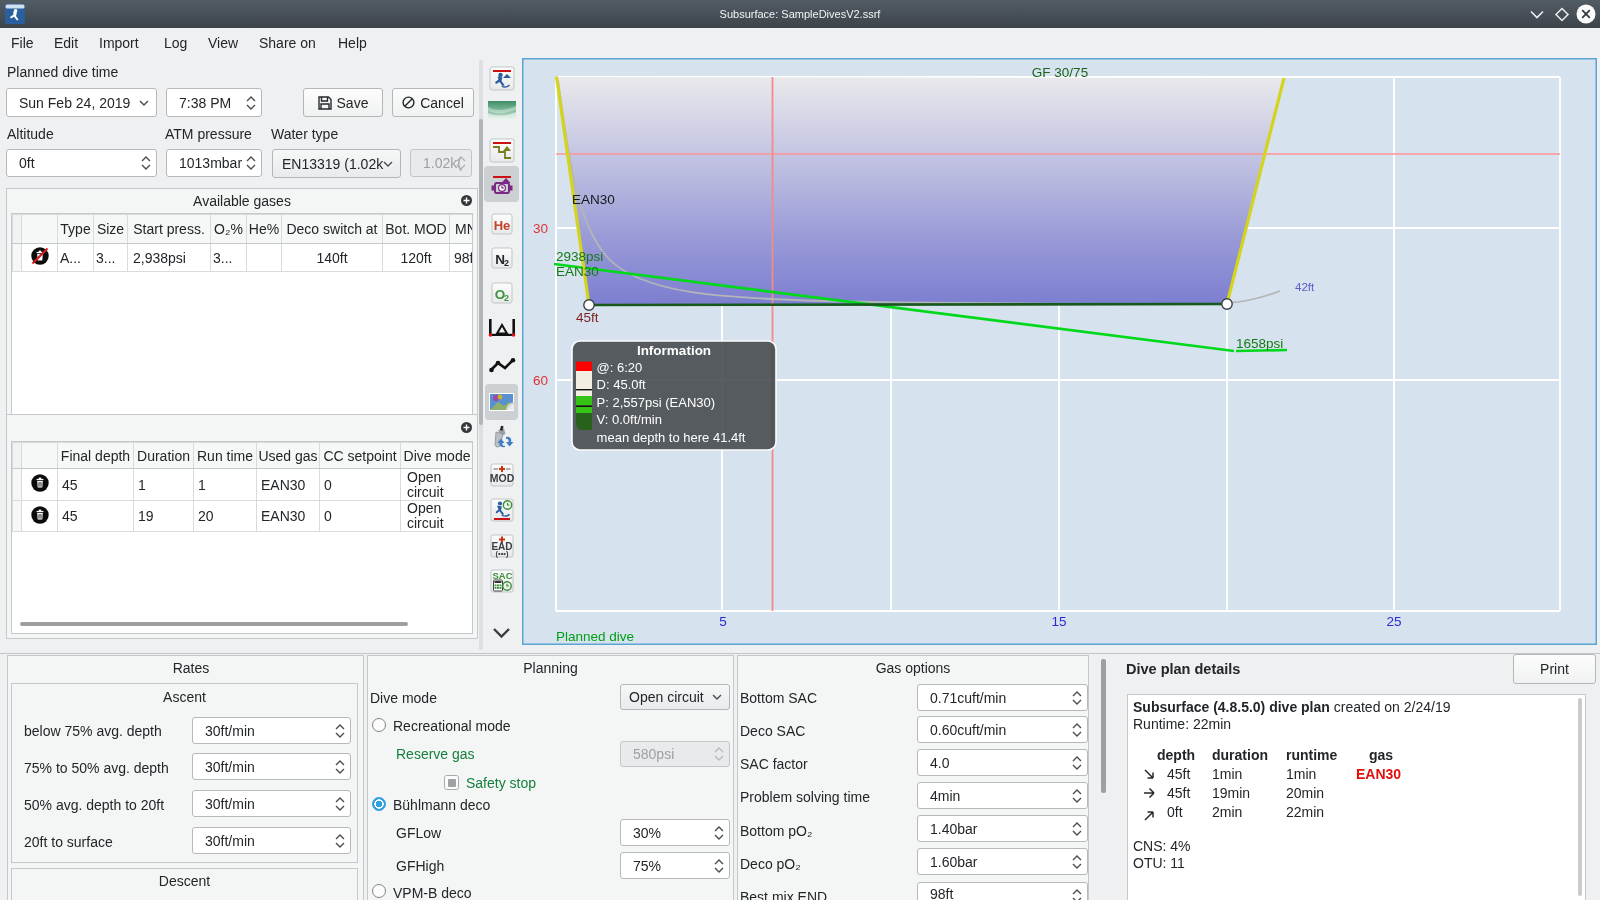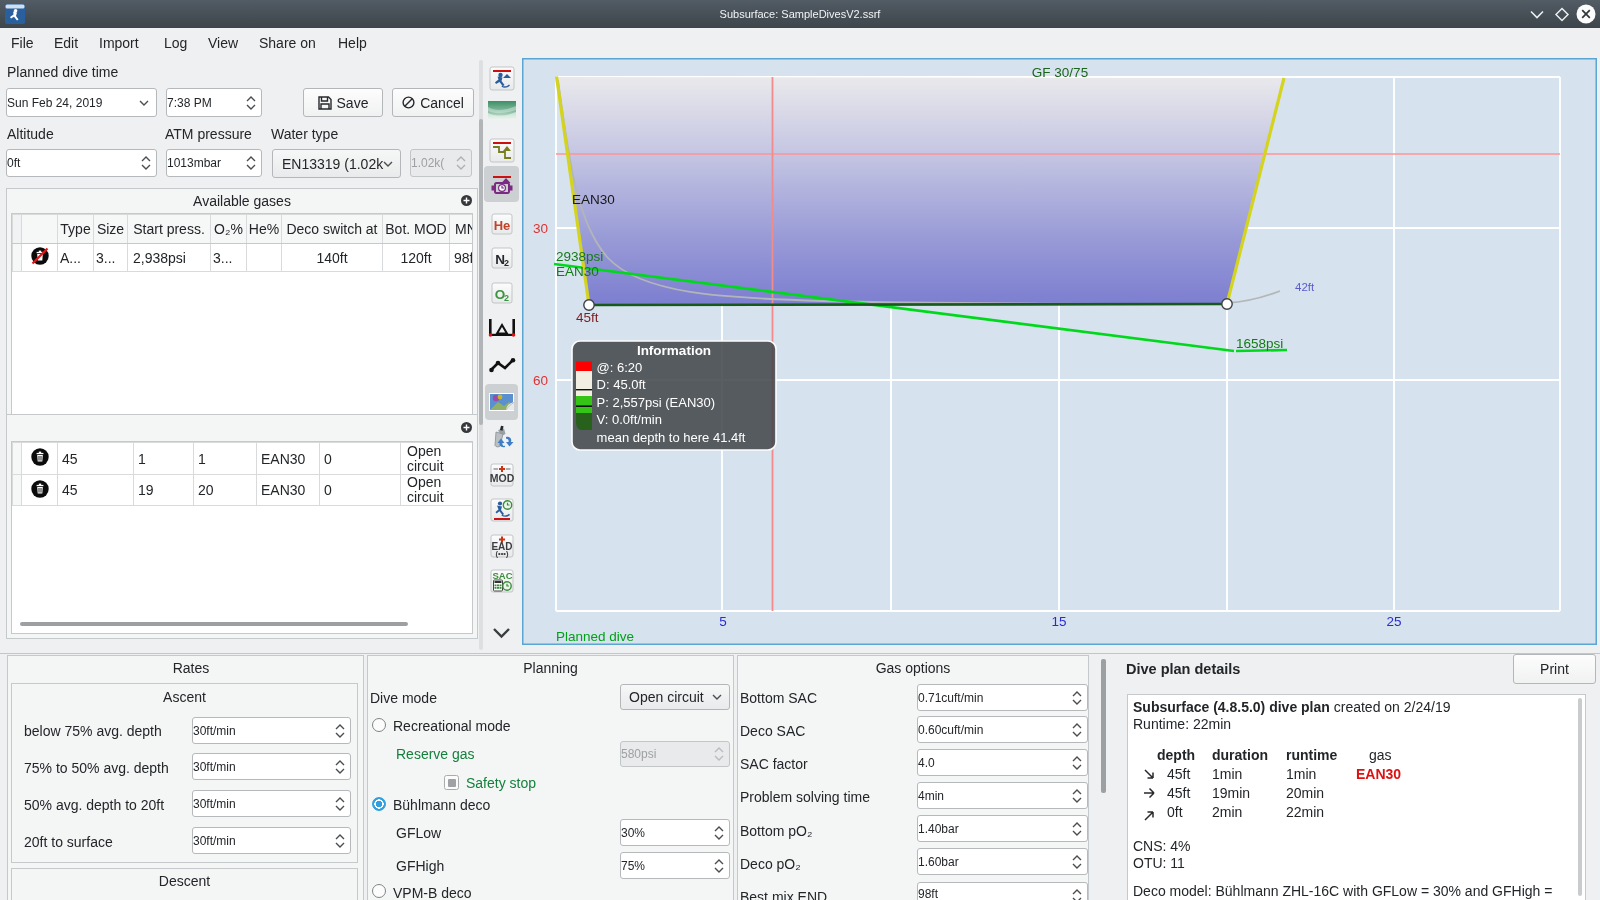--- a/index.html
+++ b/index.html
@@ -4,21 +4,21 @@
   html,body{margin:0;padding:0}
   body{width:1600px;height:900px;overflow:hidden;position:relative;background:#eff0f1;
        font-family:"Liberation Sans",sans-serif;font-size:14px;color:#232629}
   .abs{position:absolute}
   .tc{text-align:center}
   #titlebar{left:0;top:0;width:1600px;height:28px;background:linear-gradient(#525c64,#3d444b);color:#f2f4f5}
   #titlebar .title{left:0;top:0;width:100%;height:28px;line-height:28px;text-align:center;font-size:11px}
   #menubar{left:0;top:28px;width:1600px;height:30px;background:#eff0f1}
   .menu{top:0;height:30px;line-height:30px;font-size:14px}
   .inp{background:#fff;border:1px solid #b6b9bb;border-radius:3px;box-sizing:border-box}
-  .inp span{position:absolute;left:0;top:0;bottom:0;display:flex;align-items:center;font-size:12px;white-space:nowrap}
+  .inp span{position:absolute;left:12px;top:0;bottom:0;display:flex;align-items:center;font-size:14px;white-space:nowrap}
   .inp.dis{background:#e9eaeb;border-color:#c3c6c7}
   .inp.dis span{color:#9da1a3}
   .btn{background:linear-gradient(#fdfdfd,#f0f1f1);border:1px solid #b4b7b9;border-radius:3px;box-sizing:border-box;
        display:flex;align-items:center;justify-content:center;font-size:14px;gap:5px}
   .combo{background:linear-gradient(#f6f7f7,#e9eaeb);border:1px solid #b4b7b9;border-radius:3px;box-sizing:border-box}
   .spinarr{position:absolute;right:4px;top:50%;transform:translateY(-50%)}
   .comboarr{position:absolute;right:6px;top:50%;transform:translateY(-50%)}
   .panel{border:1px solid #c6c9cb;background:#f4f5f5;box-sizing:border-box}
   .ptitle{left:0;right:0;text-align:center;font-size:14px}
   .plus{width:11px;height:11px;border-radius:50%;background:#35393c;color:#fff;display:flex;align-items:center;justify-content:center}
@@ -191,20 +191,30 @@
           <col style="width:9px">
           <col style="width:36px">
           <col style="width:76px">
           <col style="width:60px">
           <col style="width:63px">
           <col style="width:63px">
           <col style="width:81px">
           <col style="width:73px">
         </colgroup>
       <tbody>
+          <tr style="height:26px">
+            <th style="background:#f1f2f3"></th>
+            <th></th>
+            <th class="tc">Final depth</th>
+            <th class="tc">Duration</th>
+            <th class="tc">Run time</th>
+            <th class="tc">Used gas</th>
+            <th class="tc">CC setpoint</th>
+            <th class="tc">Dive mode</th>
+          </tr>
       <tr style="height:32px">
         <td style="background:#f6f7f7"></td>
         <td class="tc"><svg width="22" height="22" viewBox="0 0 22 22">
                 <circle cx="11" cy="11" r="8.7" fill="#0b0b0b"></circle>
                 <path d="M8.2 9 H13.8 L13.3 15.6 H8.7 Z" fill="#fff"></path>
                 <rect x="7.6" y="6.9" width="6.8" height="1.3" fill="#fff"></rect>
                 <rect x="9.8" y="5.6" width="2.4" height="1.4" fill="#fff"></rect>
                 <path d="M10 10 V14.6 M12 10 V14.6" stroke="#0b0b0b" stroke-width="0.9"></path>
               </svg></td>
         <td style="padding-left:4px">45</td>
@@ -599,34 +609,33 @@
 <div class="abs btn" style="left:1513px;top:654px;width:83px;height:30px">
     <span>Print</span>
   </div>
 <div class="abs" style="left:1127px;top:694px;width:459px;height:211px;background:#fff;border:1px solid #c6c9cb;box-sizing:border-box;overflow:hidden">
   <div class="abs scrollh" style="right:3px;top:3px;width:4px;height:198px;background:#c9cccd"></div>
   <span class="abs" style="left:5px;top:4px"><b>Subsurface (4.8.5.0) dive plan</b> created on 2/24/19</span>
   <span class="abs" style="left:5px;top:21px">Runtime: 22min</span>
   <span class="abs" style="left:29px;top:52px;font-weight:bold">depth</span>
   <span class="abs" style="left:84px;top:52px;font-weight:bold">duration</span>
   <span class="abs" style="left:158px;top:52px;font-weight:bold">runtime</span>
-  <span class="abs" style="left:241px;top:52px;font-weight:normal">gas</span>
+  <span class="abs" style="left:241px;top:52px;font-weight:bold">gas</span>
   <svg class="abs" style="left:15px;top:73px" width="12" height="60" viewBox="0 0 12 60">
     <g stroke="#26292c" stroke-width="1.5" fill="#26292c">
       <path d="M2 2 L10 10 M10 10 L10 4.5 M10 10 L4.5 10"></path>
       <path d="M1 25 L11 25 M11 25 L6.5 20.5 M11 25 L6.5 29.5"></path>
       <path d="M2 52 L10 44 M10 44 L10 49.5 M10 44 L4.5 44"></path>
     </g>
   </svg>
   <span class="abs" style="left:39px;top:71px">45ft</span>
     <span class="abs" style="left:84px;top:71px">1min</span>
     <span class="abs" style="left:158px;top:71px">1min</span>
     <span class="abs" style="left:228px;top:71px;color:#e01010;font-weight:bold">EAN30</span>
   <span class="abs" style="left:39px;top:90px">45ft</span>
     <span class="abs" style="left:84px;top:90px">19min</span>
     <span class="abs" style="left:158px;top:90px">20min</span>
   <span class="abs" style="left:39px;top:109px">0ft</span>
     <span class="abs" style="left:84px;top:109px">2min</span>
     <span class="abs" style="left:158px;top:109px">22min</span>
   <span class="abs" style="left:5px;top:143px">CNS: 4%</span>
   <span class="abs" style="left:5px;top:160px">OTU: 11</span>
-  <span class="abs" style="left:5px;top:188px;white-space:nowrap">Deco model: Bühlmann ZHL-16C with GFLow = 30% and GFHigh =</span>
 </div>
 
 </body></html>

